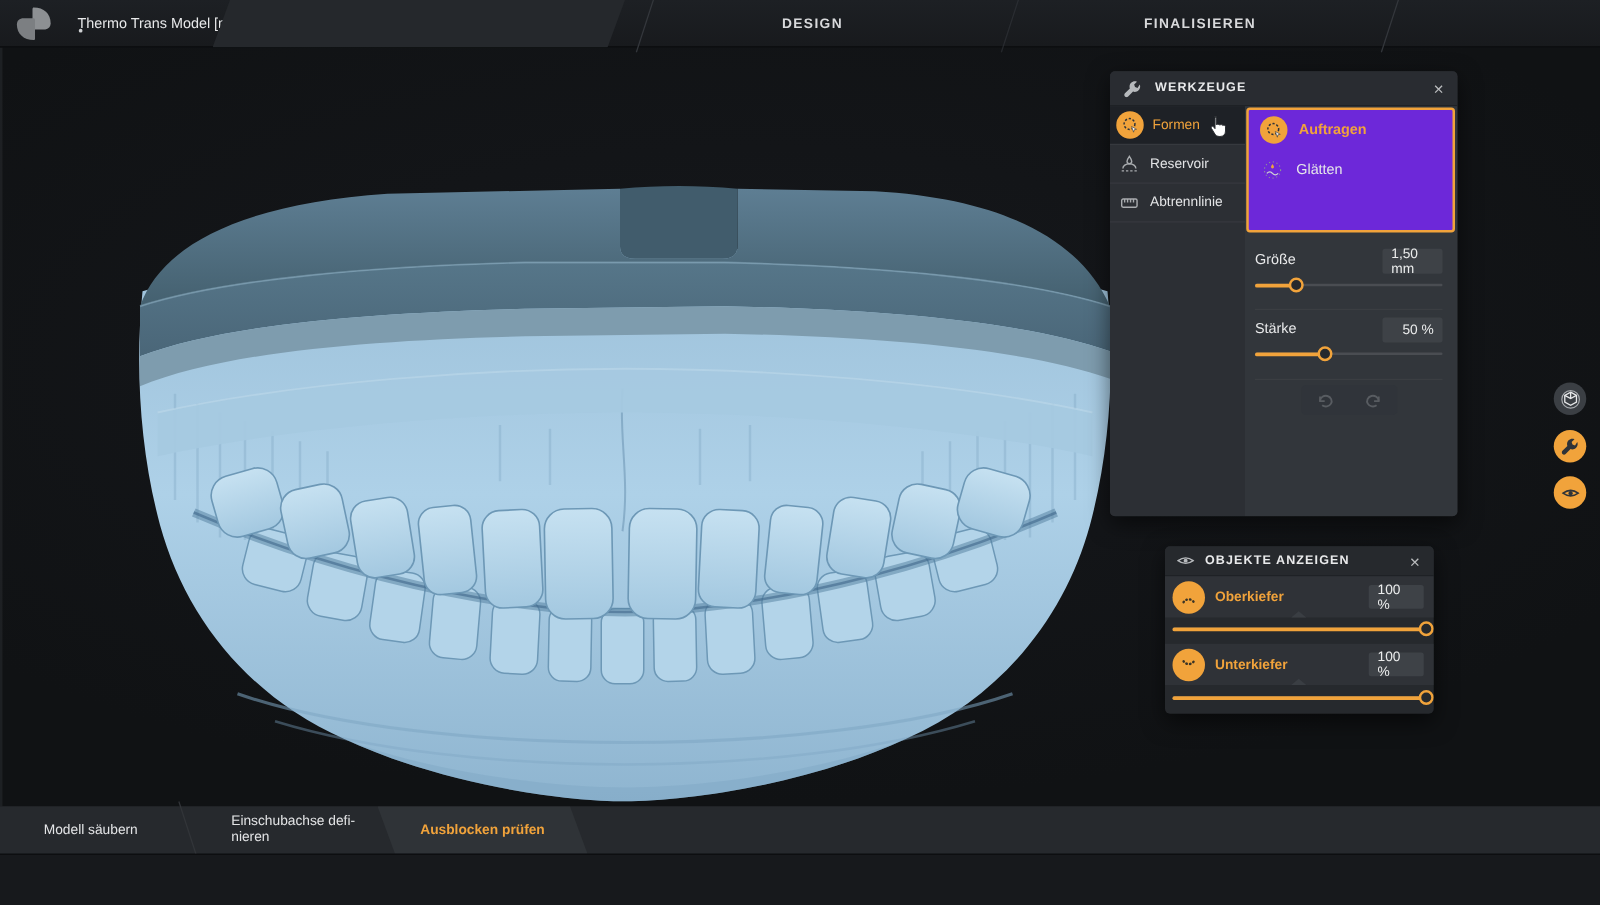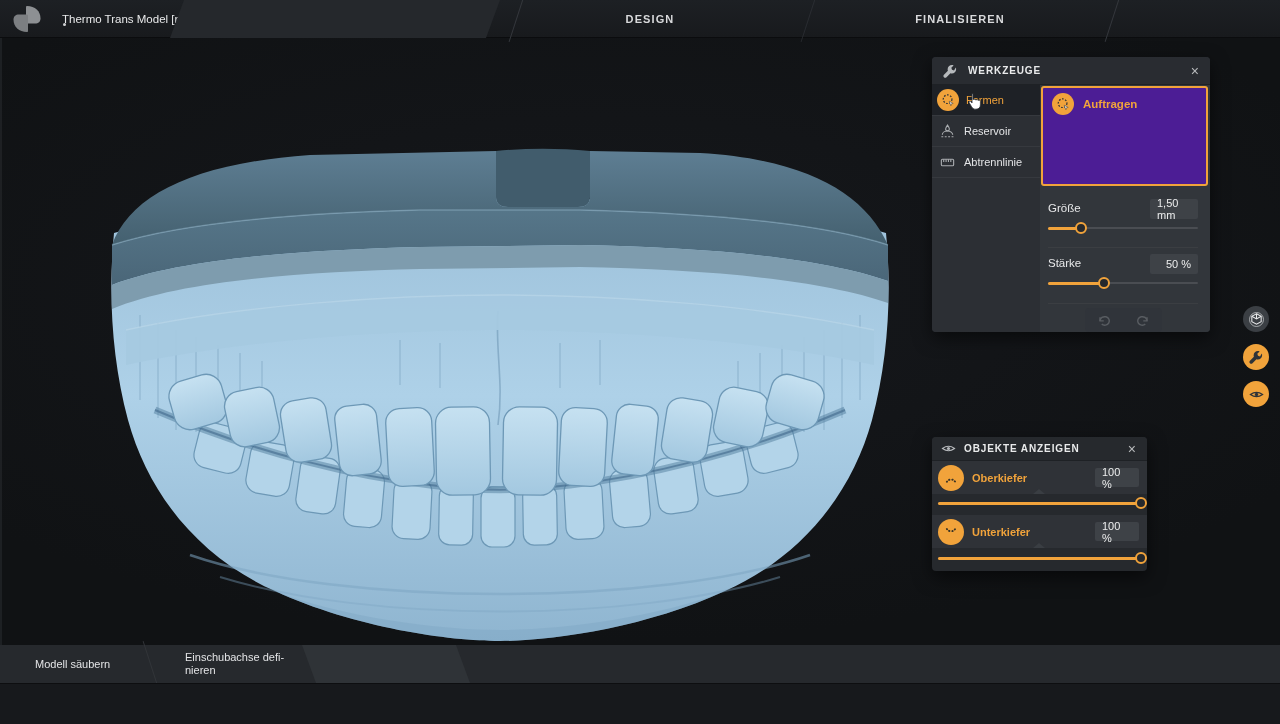--- a/index.html
+++ b/index.html
@@ -21,28 +21,28 @@
 
   
   .canvas{left:0;top:38px;width:1280px;height:607px;background:radial-gradient(90% 80% at 47% 42%, #16181c 0%, #101214 72%);}
   .edge-strip{left:0;top:38px;width:2px;height:607px;background:#23262a;opacity:.7;}
 
   
   .panel{background:#2b2e33;border-radius:4px;box-shadow:0 6px 18px rgba(0,0,0,.55);overflow:hidden;}
   .p-head{height:28px;display:flex;align-items:center;border-bottom:1px solid #1e2125;background:#292c31;}
   .p-title{font-size:10px;font-weight:700;letter-spacing:.9px;color:#e9eaeb;}
   .p-close{margin-left:auto;color:#b9bbbd;font-size:14px;line-height:1;padding:0 11px;cursor:default;}
-  .tools{left:932px;top:57px;width:278px;height:275px;}
+  .tools{left:888px;top:57px;width:278px;height:356px;}
   .t-left{left:0;top:28px;width:108px;height:328px;background:#2c2f34;}
   .t-right{left:108px;top:28px;width:170px;height:328px;background:#32363b;}
   .t-row{height:31px;display:flex;align-items:center;border-bottom:1px solid #36393e;padding-left:5px;}
   .t-row.active{background:#1e2126;}
   .t-row .lbl{font-size:11px;color:#e3e4e6;margin-left:7px;}
   .t-row.active .lbl{color:#F1A33B;}
-  .submenu{left:109px;top:29px;width:167px;height:100px;background:#4c1d95;border:2px solid #F1A33B;border-radius:3px;}
+  .submenu{left:109px;top:29px;width:167px;height:100px;background:#6d28d9;border:2px solid #F1A33B;border-radius:3px;}
   .s-row{height:32px;display:flex;align-items:center;padding-left:9px;}
   .s-row .lbl{font-size:11.5px;color:#e6e7e9;margin-left:9px;}
   .s-row.active .lbl{color:#F1A33B;font-weight:700;}
   .icon-circle{width:22px;height:22px;border-radius:50%;background:#F1A33B;display:flex;align-items:center;justify-content:center;flex:0 0 auto;}
   .icon-plain{width:20px;height:20px;display:flex;align-items:center;justify-content:center;flex:0 0 auto;}
   .fldlbl{font-size:11.5px;color:#e8e9ea;}
   .vbox{background:#3e4247;border-radius:2px;color:#eceded;font-size:11px;display:flex;align-items:center;justify-content:flex-end;padding:0 7px;}
   .divider{height:1px;background:#3b3e42;}
   .track{position:absolute;left:0;right:0;top:5px;height:2px;background:#4a4d52;border-radius:1px;}
   .fill{position:absolute;left:0;top:4.5px;height:3px;background:#F1A33B;border-radius:2px;}
@@ -239,20 +239,30 @@
     <div class="abs submenu">
       <div class="s-row active">
         <span class="icon-circle">
           <svg width="16" height="16" viewBox="0 0 20 20">
               <circle cx="9.5" cy="9" r="5.4" fill="none" stroke="#2f3338" stroke-width="1.5" stroke-dasharray="2.2 1.8"></circle>
               <path d="M11.5 11.5 l5 2.8 -2.4.5 -.5 2.4 Z" fill="#fff" stroke="#2f3338" stroke-width=".6"></path>
             </svg>
         </span>
         <span class="lbl">Auftragen</span>
       </div>
+      <div class="s-row">
+        <span class="icon-plain">
+          <svg width="18" height="18" viewBox="0 0 20 20">
+            <circle cx="10" cy="10" r="7.2" fill="none" stroke="#8f9295" stroke-width="1" stroke-dasharray="1 2.4"></circle>
+            <path d="M10 4.6 c.9 1.3 1.3 2.1 1.3 2.8 a1.3 1.3 0 1 1 -2.6 0 C8.7 6.7 9.1 5.9 10 4.6 Z" fill="#F1A33B"></path>
+            <path d="M5 13 q2.5 -2.6 5 0 t5 0" fill="none" stroke="#cfd2d4" stroke-width="1.2"></path>
+          </svg>
+        </span>
+        <span class="lbl">Glätten</span>
+      </div>
     </div>
 
     <div class="abs fldlbl" style="left:116px;top:145px;">Größe</div>
     <div class="abs vbox" style="left:218px;top:142px;width:48px;height:20px;">1,50 mm</div>
     <div class="abs slider" style="left:116px;top:165px;width:150px;">
       <div class="track"></div>
       <div class="fill" style="width: 22%;"></div>
       <div class="knob" style="left: calc(22% - 6px);"></div>
     </div>
     <div class="abs divider" style="left:116px;top:190px;width:150px;"></div>
@@ -347,20 +357,21 @@
   </div>
 
   <div class="abs stepbar">
     <div class="abs step-active"></div>
     <div class="abs stepsep" style="left:150px;"></div>
     <div class="abs flex steplbl" style="left:35px;height:38px;">Modell säubern</div>
     <div class="abs steplbl" style="left:185px;top:6px;line-height:13px;">
       <div>Einschubachse defi-</div>
       <div>nieren</div>
     </div>
+    <div class="abs flex steplbl active" style="left:302px;width:168px;height:38px;justify-content:center;">Ausblocken prüfen</div>
   </div>
 
   <div class="abs footer">
     
   </div>
 
   <svg class="abs" style="left:968px;top:93px;z-index:50;" width="17" height="20" viewBox="0 0 17 20">
     <path d="M5.5 1.2 c.9 0 1.5.6 1.5 1.5 v5 c.3-.6 2.6-.5 2.8.4 .5-.7 2.2-.5 2.4.3 .5-.5 2.2-.3 2.2 1 v3.4 c0 2.8-1.6 4.4-4.5 4.4 -2.4 0-3.5-.9-4.5-2.8 L3.2 10.8 c-.8-1.3.9-2.4 1.8-1.2 l1 1.3 V2.7 c0-.9.6-1.5 1.5-1.5 Z" fill="#ffffff" stroke="#2b2e32" stroke-width="0.8" transform="translate(-2,-1)"></path>
   </svg>
 

